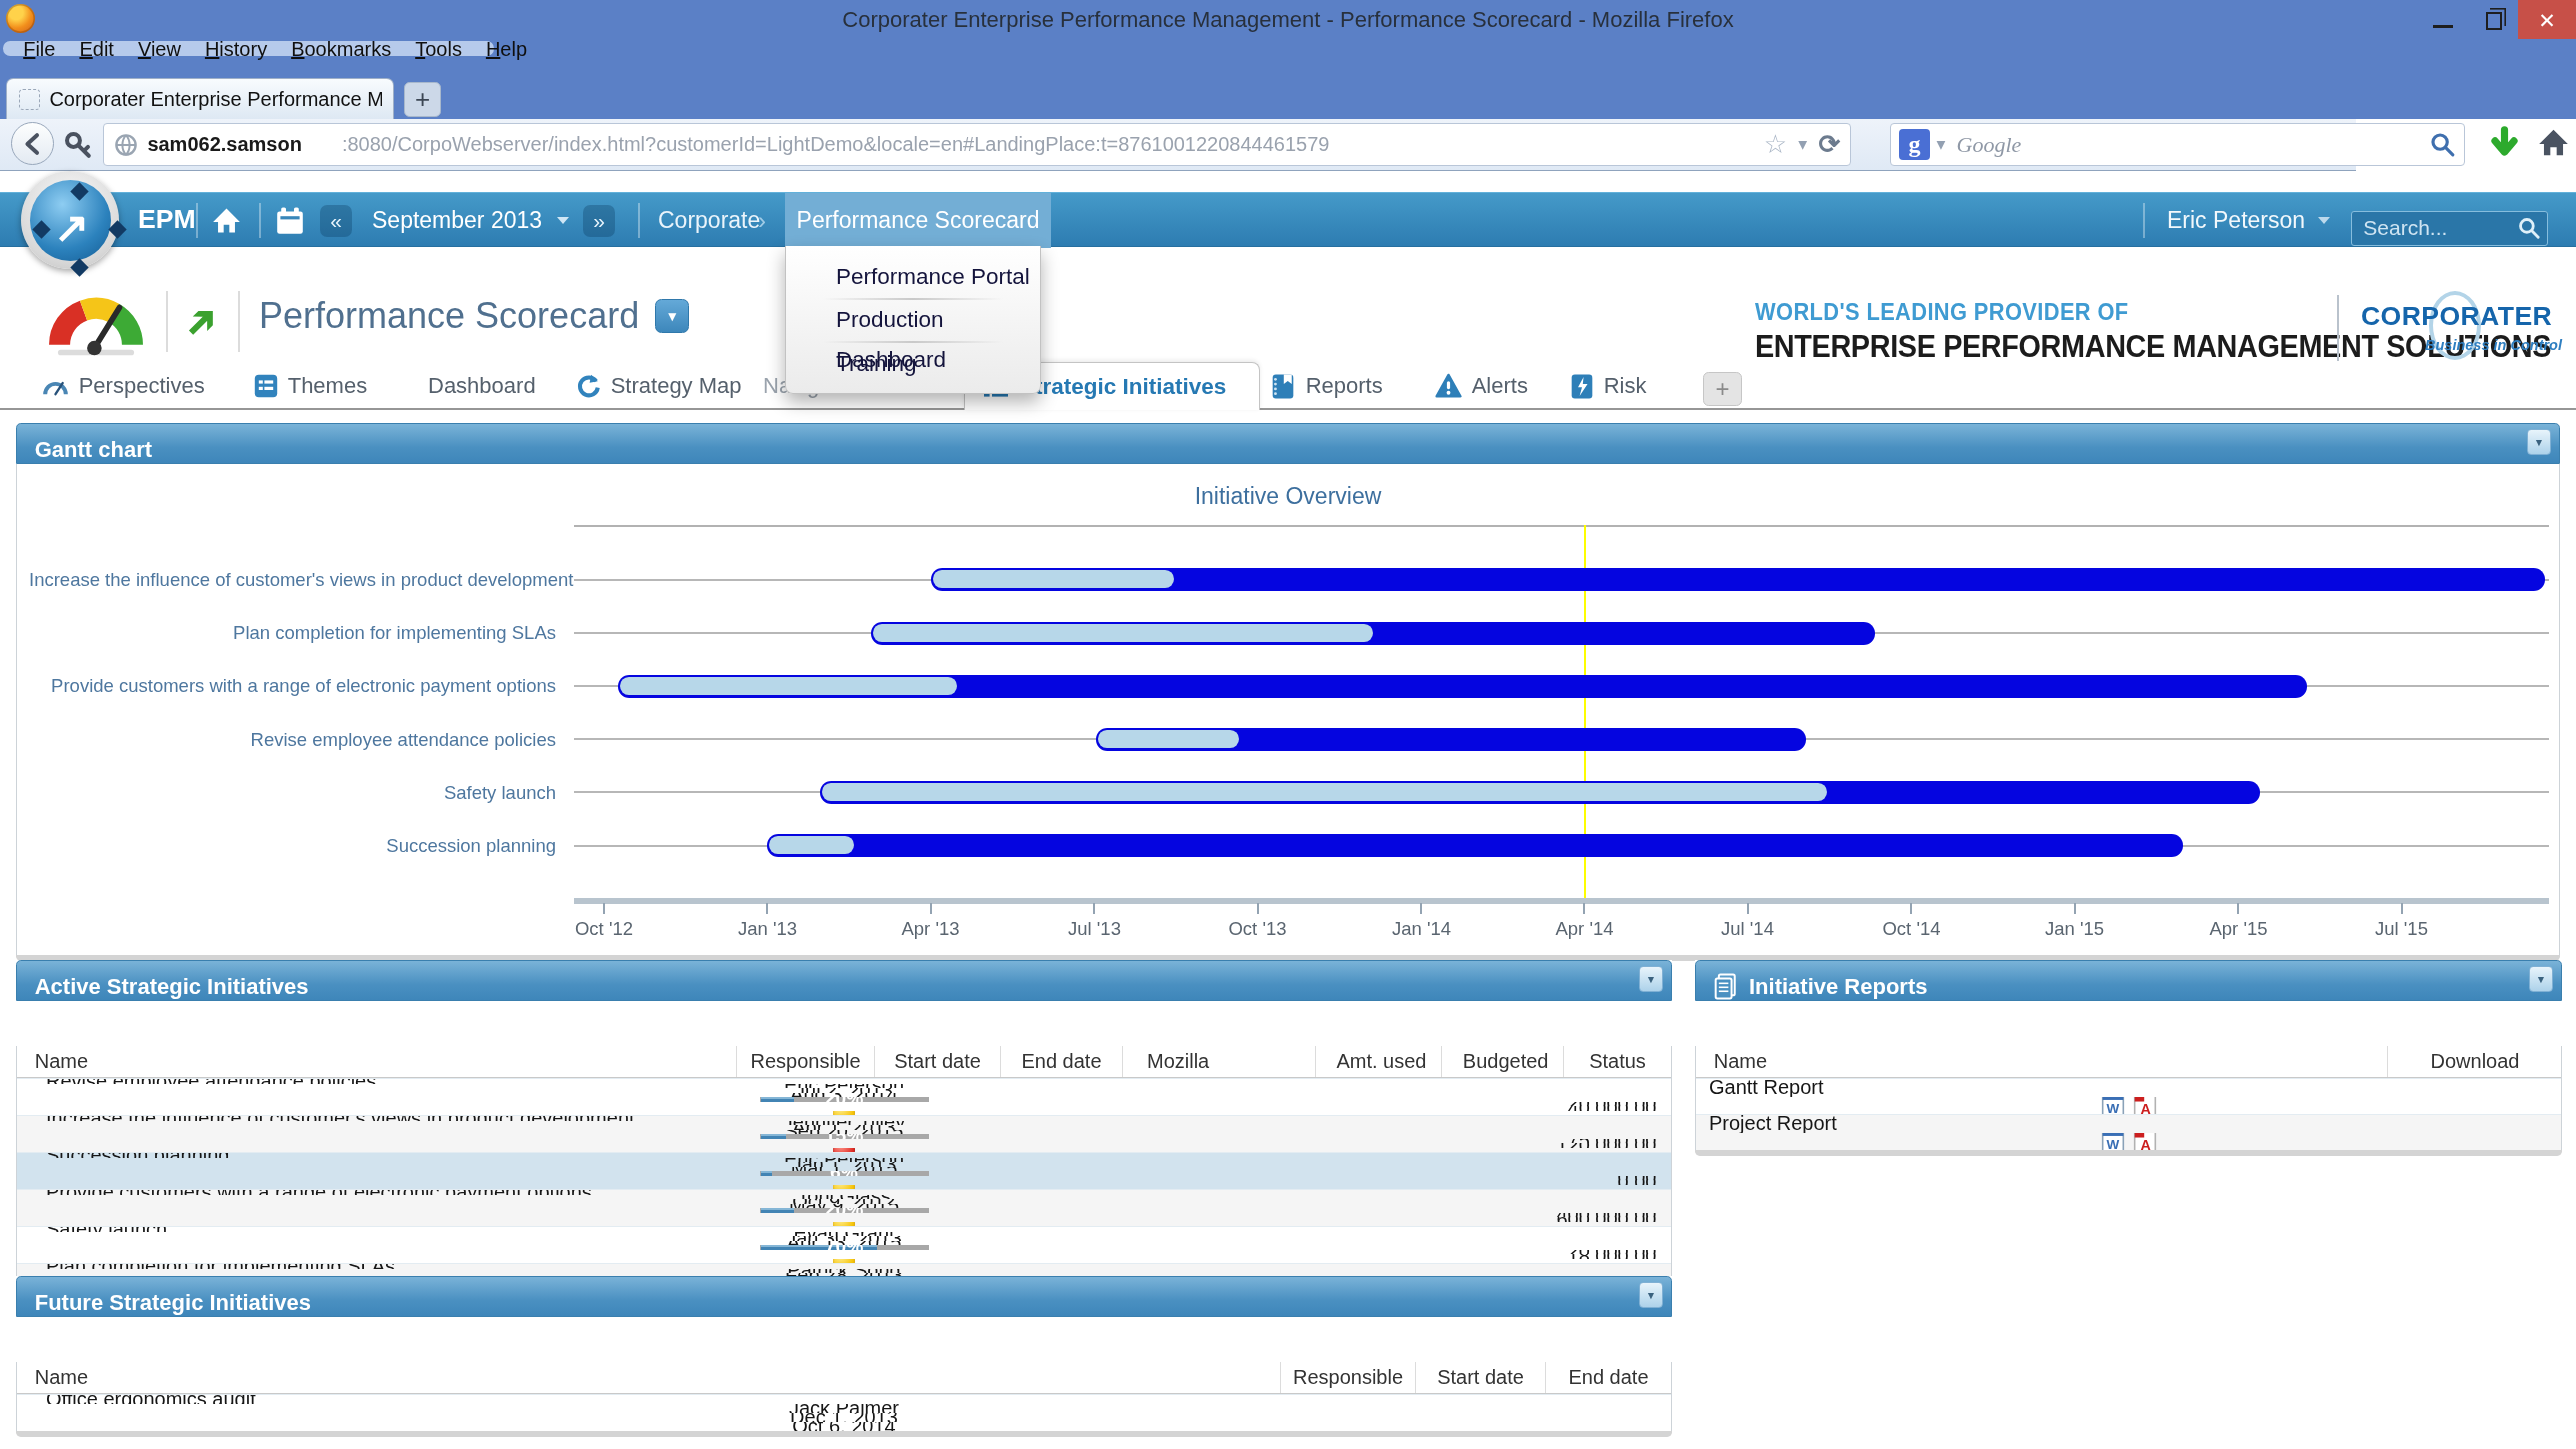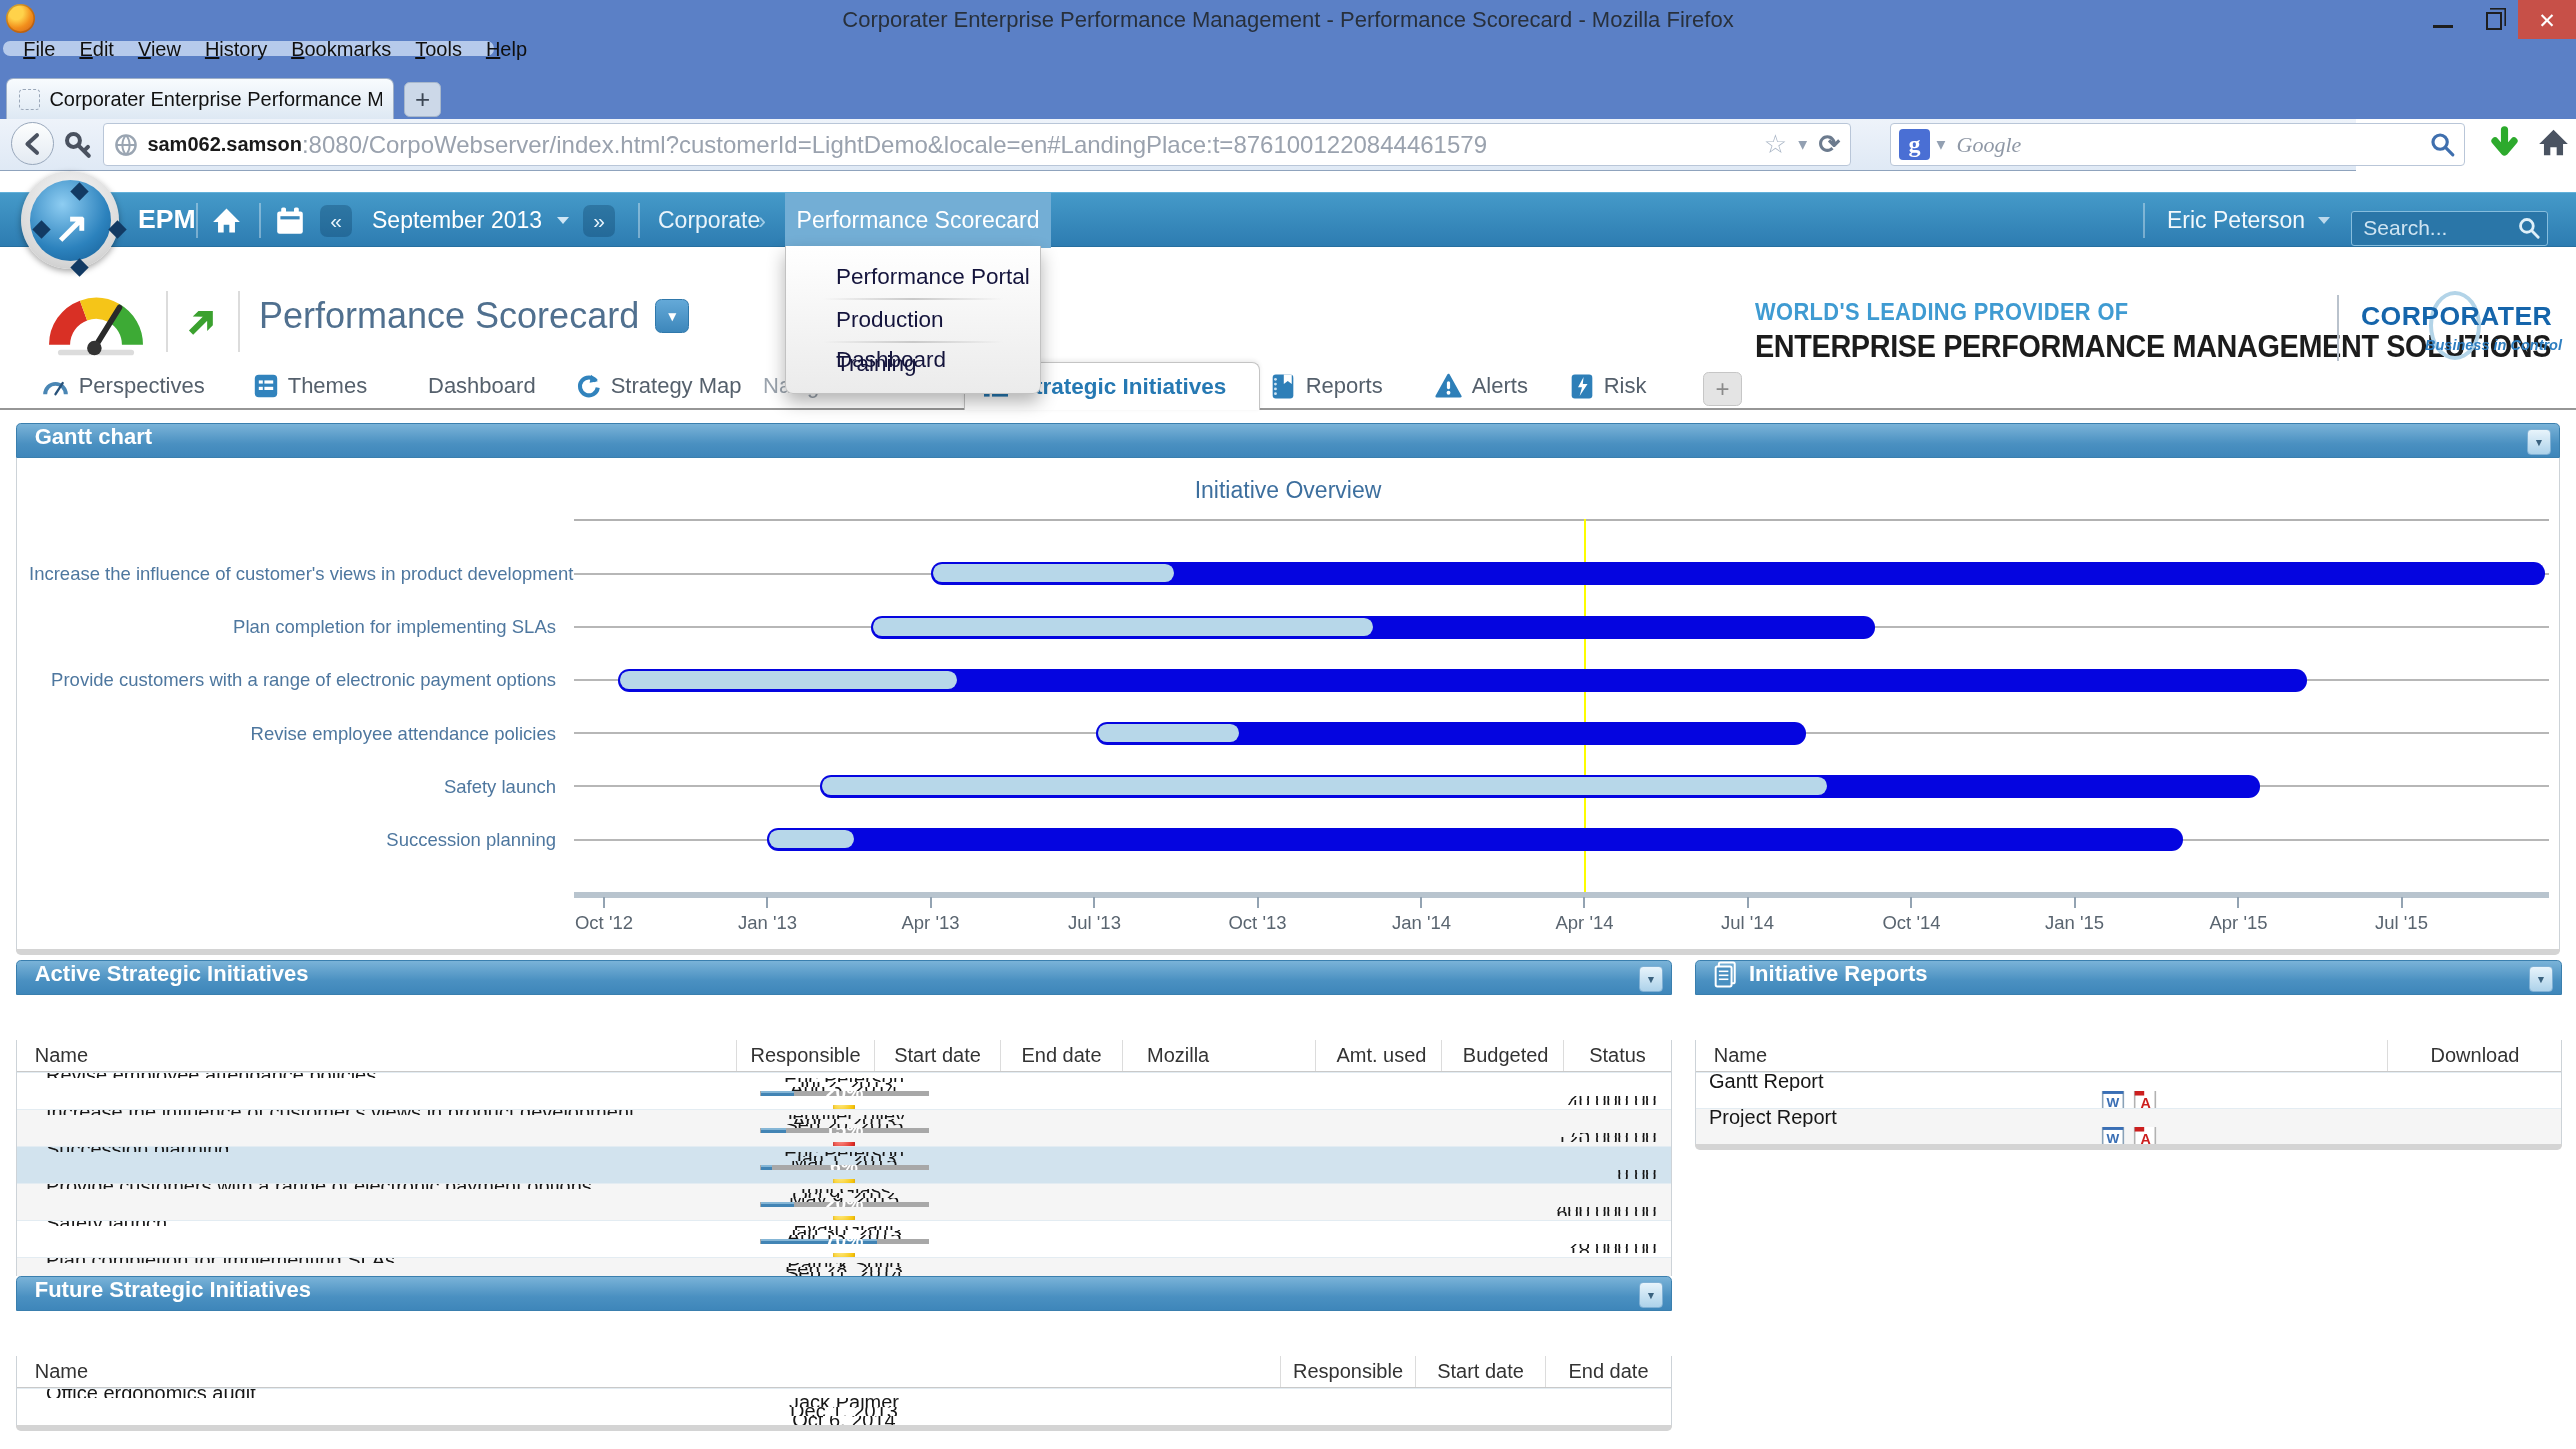--- a/index.html
+++ b/index.html
@@ -31,21 +31,21 @@
   .newtab-btn { position:absolute; left:404px; top:6.4px; width:37px; height:35px; background:#ccd8e8; border:0.8px solid #a8b8cc;
                 border-radius:5.6px; color:#3c4654; font-size:26px; line-height:32px; text-align:center; }
 
   .navtoolbar { position:absolute; left:0; top:119px; width:2356px; height:52px; background:linear-gradient(#eef3fa,#dfe9f5); border-bottom:1.6px solid #8fa3bd; }
   .back-btn { position:absolute; left:11.3px; top:3.2px; width:43px; height:43px; border-radius:50%; border:1.6px solid #98a7bb;
               background:linear-gradient(#fdfefe,#e3eaf2); display:flex; align-items:center; justify-content:center; }
   .fwd-key { position:absolute; left:63px; top:11.3px; }
   .urlbar { position:absolute; left:103px; top:4px; width:1748px; height:43px; background:#fff; border:1.6px solid #b9c6d8; border-radius:4px;
             display:flex; align-items:center; padding:0 9.7px; }
   .url-host { font-size:20px; color:#1a1a1a; font-weight:bold; margin-left:9.7px; white-space:nowrap; }
-  .url-rest { font-size:24px; color:#9aa2ae; white-space:nowrap; overflow:hidden; flex:1 1 auto; }
+  .url-rest { font-size:20px; color:#9aa2ae; white-space:nowrap; overflow:hidden; flex:1 1 auto;margin-left:40px; }
   .url-icons { display:flex; align-items:center; gap:11.3px; color:#a7b2c2; }
   .star-ic::before { content:"☆"; font-size:26px; color:#aab6c6; }
   .tinycaret::before { content:"▾"; font-size:17.7px; color:#93a0b2; }
   .reload-ic::before { content:"⟳"; font-size:26px; color:#6c7b8e; font-weight:bold; }
   .searchbar { position:absolute; left:1890px; top:4px; width:575px; height:43px; background:#fff; border:1.6px solid #b9c6d8; border-radius:4px;
                display:flex; align-items:center; padding:0 8px; }
   .g-ic { width:31px; height:31px; border-radius:4px; background:#4a6fd4; color:#fff; font-size:24px; font-weight:bold;
           display:flex; align-items:center; justify-content:center; font-family:"Liberation Serif",serif; }
   .ff-search-input { flex:1; border:none; outline:none; font-size:22px; color:#555; padding-left:11.3px; background:transparent; }
   .ff-search-input::placeholder { color:#8f98a6; font-style:italic; font-family:"Liberation Serif",serif; }
@@ -109,22 +109,22 @@
   .ptab { position:absolute; top:0; height:44px; display:flex; align-items:center; gap:9.7px; font-size:22px; color:#55606c; }
   .ptab .lbl { white-space:nowrap; }
   .active-tab { position:absolute; left:964px; top:-1.6px; width:296px; height:48px; background:#fff; border:1.6px solid #c4c4c4; border-bottom:none;
                 border-radius:8px 8px 0 0; display:flex; align-items:center; gap:11.3px; padding-left:17.7px; z-index:5; box-shadow:0 -1.6px 4px rgba(0,0,0,.08); }
   .active-tab .lbl { font-size:22.5px; font-weight:bold; color:#2679b3; }
   .addtab { position:absolute; left:1703px; top:8px; width:39px; height:34px; background:#e4e4e4; border:0.8px solid #c6c6c6; border-radius:5.6px;
             color:#8a8a8a; font-size:24px; text-align:center; line-height:32px; }
 
   
   .panel { position:absolute; background:#fff; }
-  .panel-hdr { position:relative; height:35px; background:linear-gradient(#7ab3d8 0%, #4a90c1 60%, #3e86ba 100%);
-               border:0.8px solid #3a7fae; border-radius:4.8px 4.8px 0 0; display:flex; align-items:flex-start; padding:0 17.7px; }
+  .panel-hdr { position:relative; height:41px; background:linear-gradient(#7ab3d8 0%, #4a90c1 60%, #3e86ba 100%);
+               border:0.8px solid #3a7fae; border-radius:4.8px 4.8px 0 0; display:flex; align-items:flex-end; padding:0 17.7px; }
   .panel-hdr .ttl { color:#fff; font-weight:bold; font-size:22px; }
   .panel-dd { position:absolute; right:8px; top:4.8px; width:24px; height:26px; border-radius:4px; border:0.8px solid #7fb0d4;
               background:linear-gradient(#e8f4fb,#add2ea); display:flex; align-items:center; justify-content:center; }
   .panel-dd::before { content:"▼"; font-size:10.5px; color:#3a627f; }
   .panel-body { position:relative; background:#fff; border-left:0.8px solid #cdd3d8; border-right:0.8px solid #cdd3d8; }
   .panel-foot { height:6.4px; background:#d4d4d4; border-radius:0 0 4.8px 4.8px; }
 
   
   #gantt-body { height:491px; overflow:hidden; }
   .gantt-title { position:absolute; left:0; top:19.3px; width:100%; text-align:center; font-size:23px; color:#3d6f9e; }

